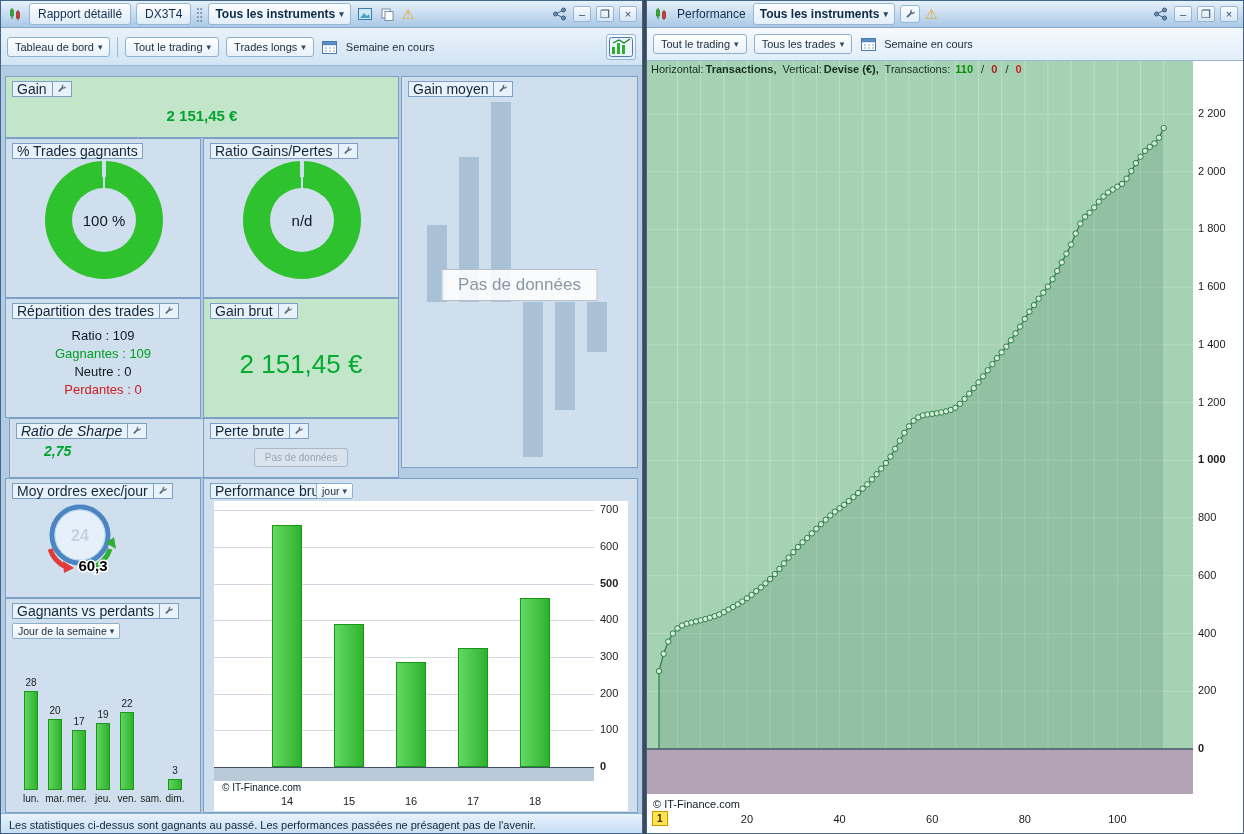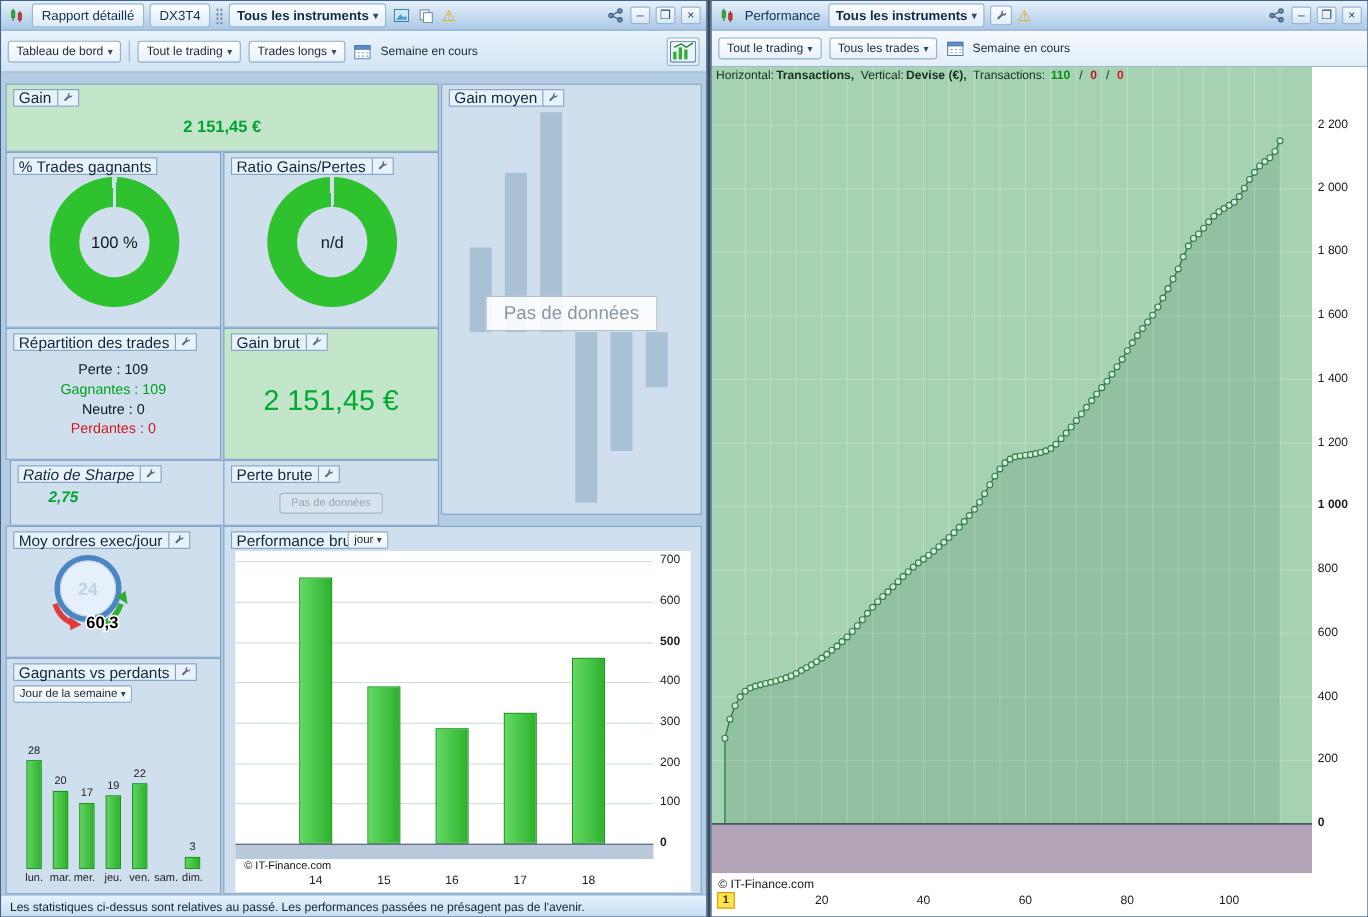--- a/index.html
+++ b/index.html
@@ -234,21 +234,21 @@
     <div class="panel" style="left:4px;top:232px;width:196px;height:120px;">
       <div class="phead">
         <span>Répartition des trades</span>
         <span class="wrench">
             <svg width="10" height="10" viewBox="0 0 10 10">
               <path d="M8.9 2.6a2.2 2.2 0 0 1-2.9 2L3 7.6A.9.9 0 1 1 1.7 6.3l3-3a2.2 2.2 0 0 1 2-2.9l-.9 1.5.9 1.6 1.6-.9z" fill="#5a6b7c"></path>
             </svg>
           </span>
       </div>
       <div class="split-rows">
-        <div class="split-row"><span>Perte :</span> <span>109</span></div>
+        <div class="split-row"><span>Ratio :</span> <span>109</span></div>
         <div class="split-row row-win"><span>Gagnantes :</span> <span>109</span></div>
         <div class="split-row"><span>Neutre :</span> <span>0</span></div>
         <div class="split-row row-loss"><span>Perdantes :</span> <span>0</span></div>
       </div>
     </div>
 
     <div class="panel green" style="left:202px;top:232px;width:196px;height:120px;">
       <div class="phead">
         <span>Gain brut</span>
         <span class="wrench">
@@ -377,21 +377,21 @@
           <div style="position: absolute; left: 85px; top: 194px; width: 24px; text-align: center; font-size: 10px; color: rgb(34, 34, 34);">jeu.</div>
           <div style="position: absolute; left: 109px; top: 194px; width: 24px; text-align: center; font-size: 10px; color: rgb(34, 34, 34);">ven.</div>
           <div style="position: absolute; left: 133px; top: 194px; width: 24px; text-align: center; font-size: 10px; color: rgb(34, 34, 34);">sam.</div>
           <div style="position: absolute; left: 157px; top: 194px; width: 24px; text-align: center; font-size: 10px; color: rgb(34, 34, 34);">dim.</div>
         </div>
     </div>
 
   </div>
 
   <footer class="statusbar">
-    <span>Les statistiques ci-dessus sont relatives au passé. Les performances passées ne présagent pas de l'avenir.</span>
+    <span>Les statistiques ci-dessus sont gagnants au passé. Les performances passées ne présagent pas de l'avenir.</span>
   </footer>
 </section>
 
 <section class="window" id="win-right">
 
   <header class="titlebar">
     <span class="ticon">
       <svg width="14" height="14" viewBox="0 0 14 14">
           <line x1="4" y1="1" x2="4" y2="12" stroke="#1a7a1a"></line>
           <rect x="2.5" y="3" width="3" height="6" fill="#2fae2f" stroke="#1a7a1a" stroke-width="0.6"></rect>

